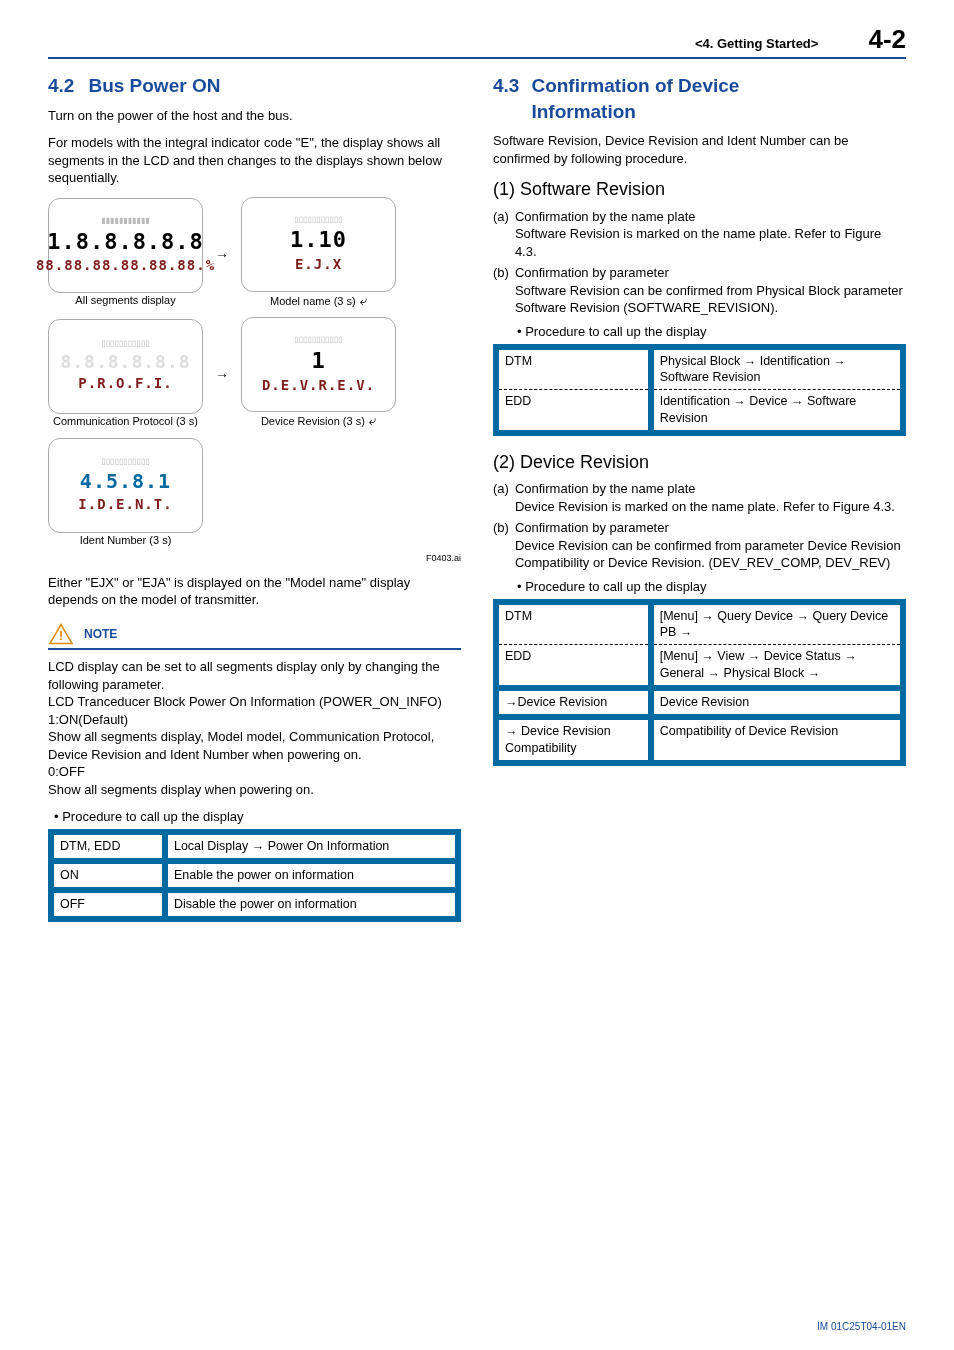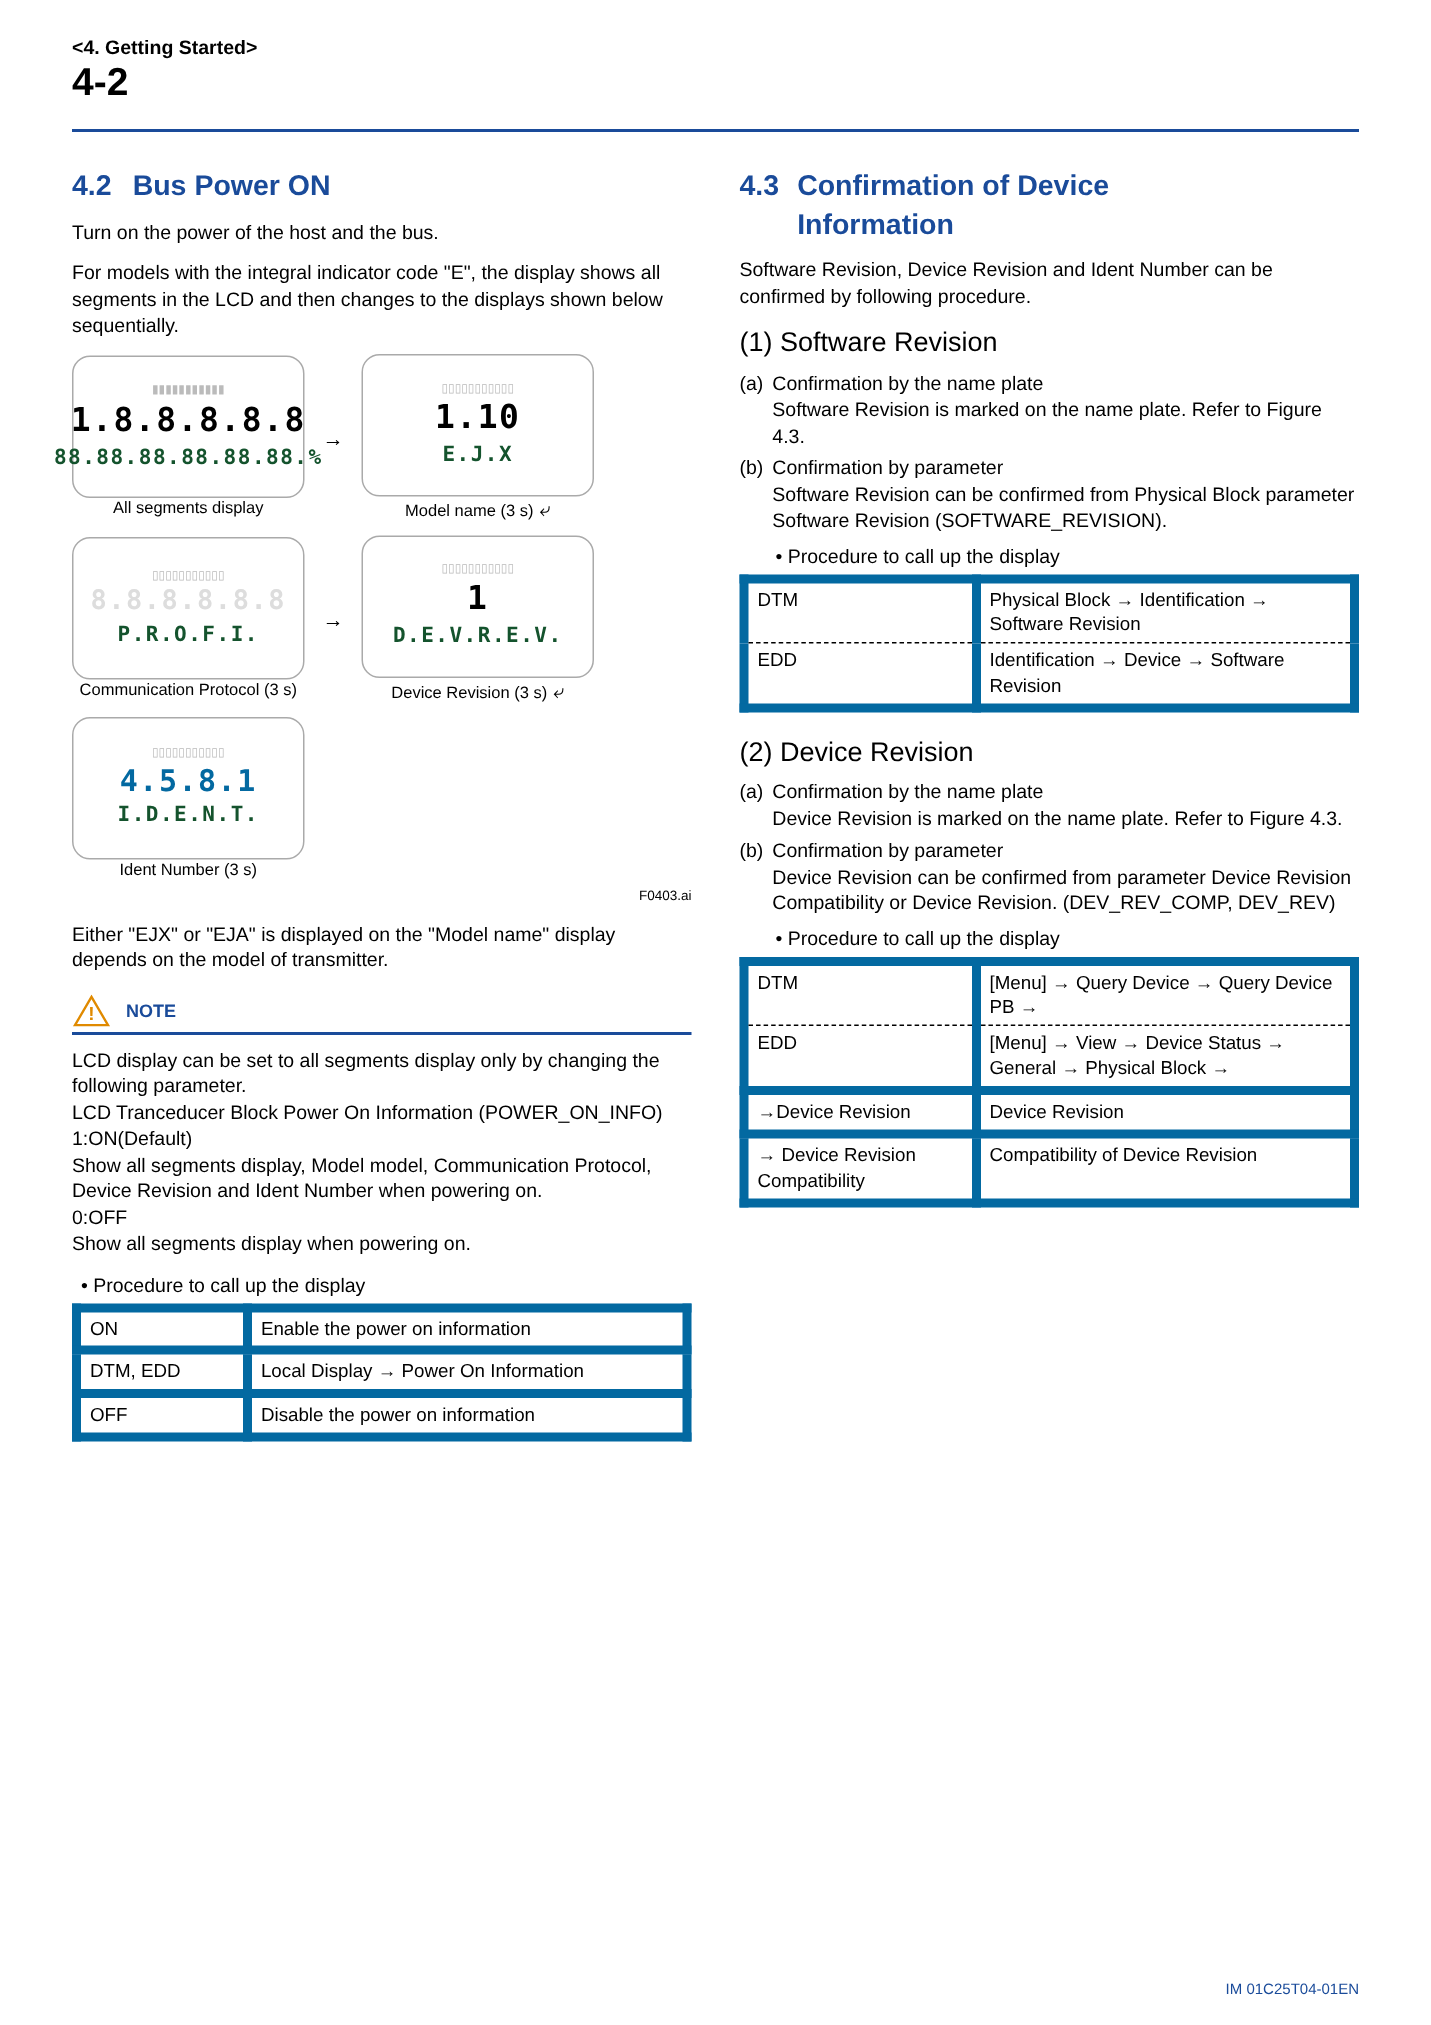--- a/index.html
+++ b/index.html
@@ -10,23 +10,22 @@
     width: 954px;
     height: 1350px;
     padding: 24px 48px 10px 48px;
     position: relative;
   }
   .page-header {
     display: flex;
     justify-content: flex-end;
     align-items: baseline;
     border-bottom: 2px solid #1a4b9a;
-    padding-bottom: 16px;
-    margin-bottom: 24px;
-    flex-direction: column;
+    padding-bottom: 2px;
+    margin-bottom: 14px;
   }
   .hdr-chapter { font-size: 13px; font-weight: bold; color: #000; margin-right: 50px; }
   .hdr-pagenum { font-size: 26px; font-weight: bold; color: #000; }
   .columns { display: flex; gap: 32px; }
   .col { flex: 1; font-size: 13px; line-height: 1.35; }
   .h2 { font-size: 19px; font-weight: bold; color: #1a4b9a; margin-bottom: 8px; }
   .h2 .sec-num { margin-right: 14px; }
   p.para { margin-bottom: 10px; }
   .lcd-figure { display: flex; flex-direction: column; gap: 8px; margin-bottom: 10px; }
   .lcd-row { display: flex; align-items: center; gap: 12px; position:relative; }
@@ -35,21 +34,21 @@
     border: 1px solid #aaa;
     border-radius: 12px;
     background: #fff;
     display: flex; flex-direction: column; justify-content: center; align-items: center;
     color: #888;
   }
   .lcd-box.dark .lcd-digits { color:#000; font-weight:bold; }
   .lcd-box.light .lcd-digits { color:#ccc; font-weight:bold; }
   .lcd-top { font-size:8px; color:#bbb; }
   .lcd-digits { font-family: monospace; font-size: 14px; letter-spacing: 1px; }
-  .lcd-bottom { font-family: monospace; font-size: 14px; letter-spacing: 1px; color:#14532d; font-weight:bold; }
+  .lcd-bottom { font-family: monospace; font-size: 14px; letter-spacing: 1px; color:#7f1d1d; font-weight:bold; }
   .lcd-caption { font-size: 11px; color:#000; text-align:center; width:155px; }
   .arrow { font-size: 14px; color:#000; }
   .return-arrow { font-size: 13px; margin-left:4px; }
   .fig-id { font-size: 9px; text-align: right; color:#000; margin-top:-4px; }
   .note-header { display:flex; align-items:center; gap:10px; border-bottom:2px solid #1a4b9a; padding-bottom:3px; margin:14px 0 8px 0; }
   .note-icon {
     width:26px; height:22px; display:flex; align-items:center; justify-content:center;
   }
   .note-icon svg { width:26px; height:22px; }
   .note-title { font-size:12px; font-weight:bold; color:#1a4b9a; }
@@ -173,26 +172,26 @@
       <div>1:ON(Default)</div>
       <div>Show all segments display, Model model, Communication Protocol, Device Revision and Ident Number when powering on.</div>
       <div>0:OFF</div>
       <div>Show all segments display when powering on.</div>
     </div>
 
     <div class="bullet-lead">Procedure to call up the display</div>
     <table class="param small-table">
       <tbody>
           <tr>
+            <td>DTM, EDD</td>
+            <td>Local Display → Power On Information</td>
+          </tr>
+      <tr>
             <td>ON</td>
             <td>Enable the power on information</td>
-          </tr>
-      <tr>
-            <td>DTM, EDD</td>
-            <td>Local Display → Power On Information</td>
           </tr>
       <tr>
             <td>OFF</td>
             <td>Disable the power on information</td>
           </tr>
     </tbody>
       </table>
   </div>
 
   <div class="col col-right">

